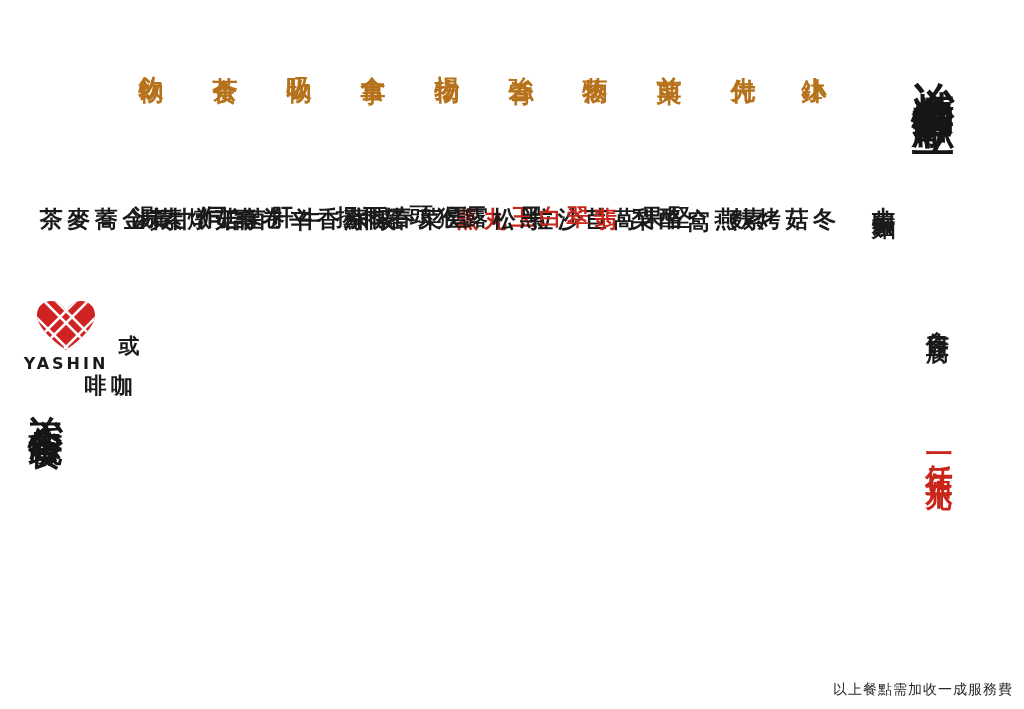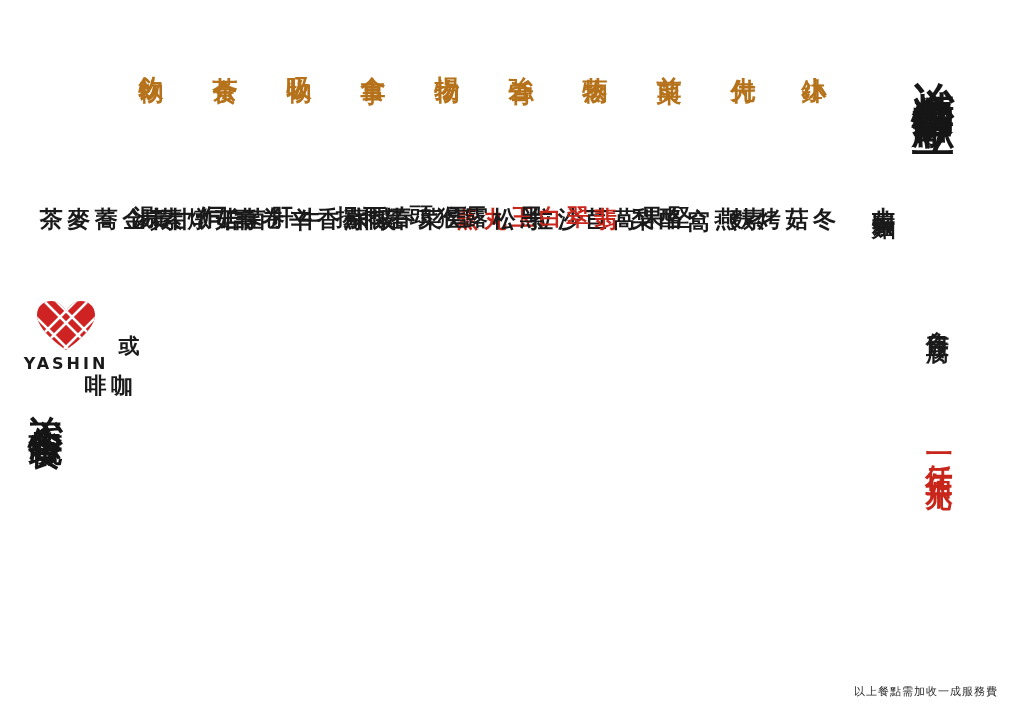--- a/index.html
+++ b/index.html
@@ -152,23 +152,23 @@
     font-size: 34px;
     line-height: 1.18;
     letter-spacing: 4px;
     color: #151515;
     font-weight: 700;
   }
 
   
   .footnote {
     position: absolute;
-    right: 26px;
+    right: 11px;
     bottom: 10px;
-    font-size: 11px;
+    font-size: 14px;
     letter-spacing: 1px;
     color: #2a2a2a;
     font-family: Liberation Sans, sans-serif;
   }
 </style>
 </head>
 <body>
 
 <div id="page">
 

